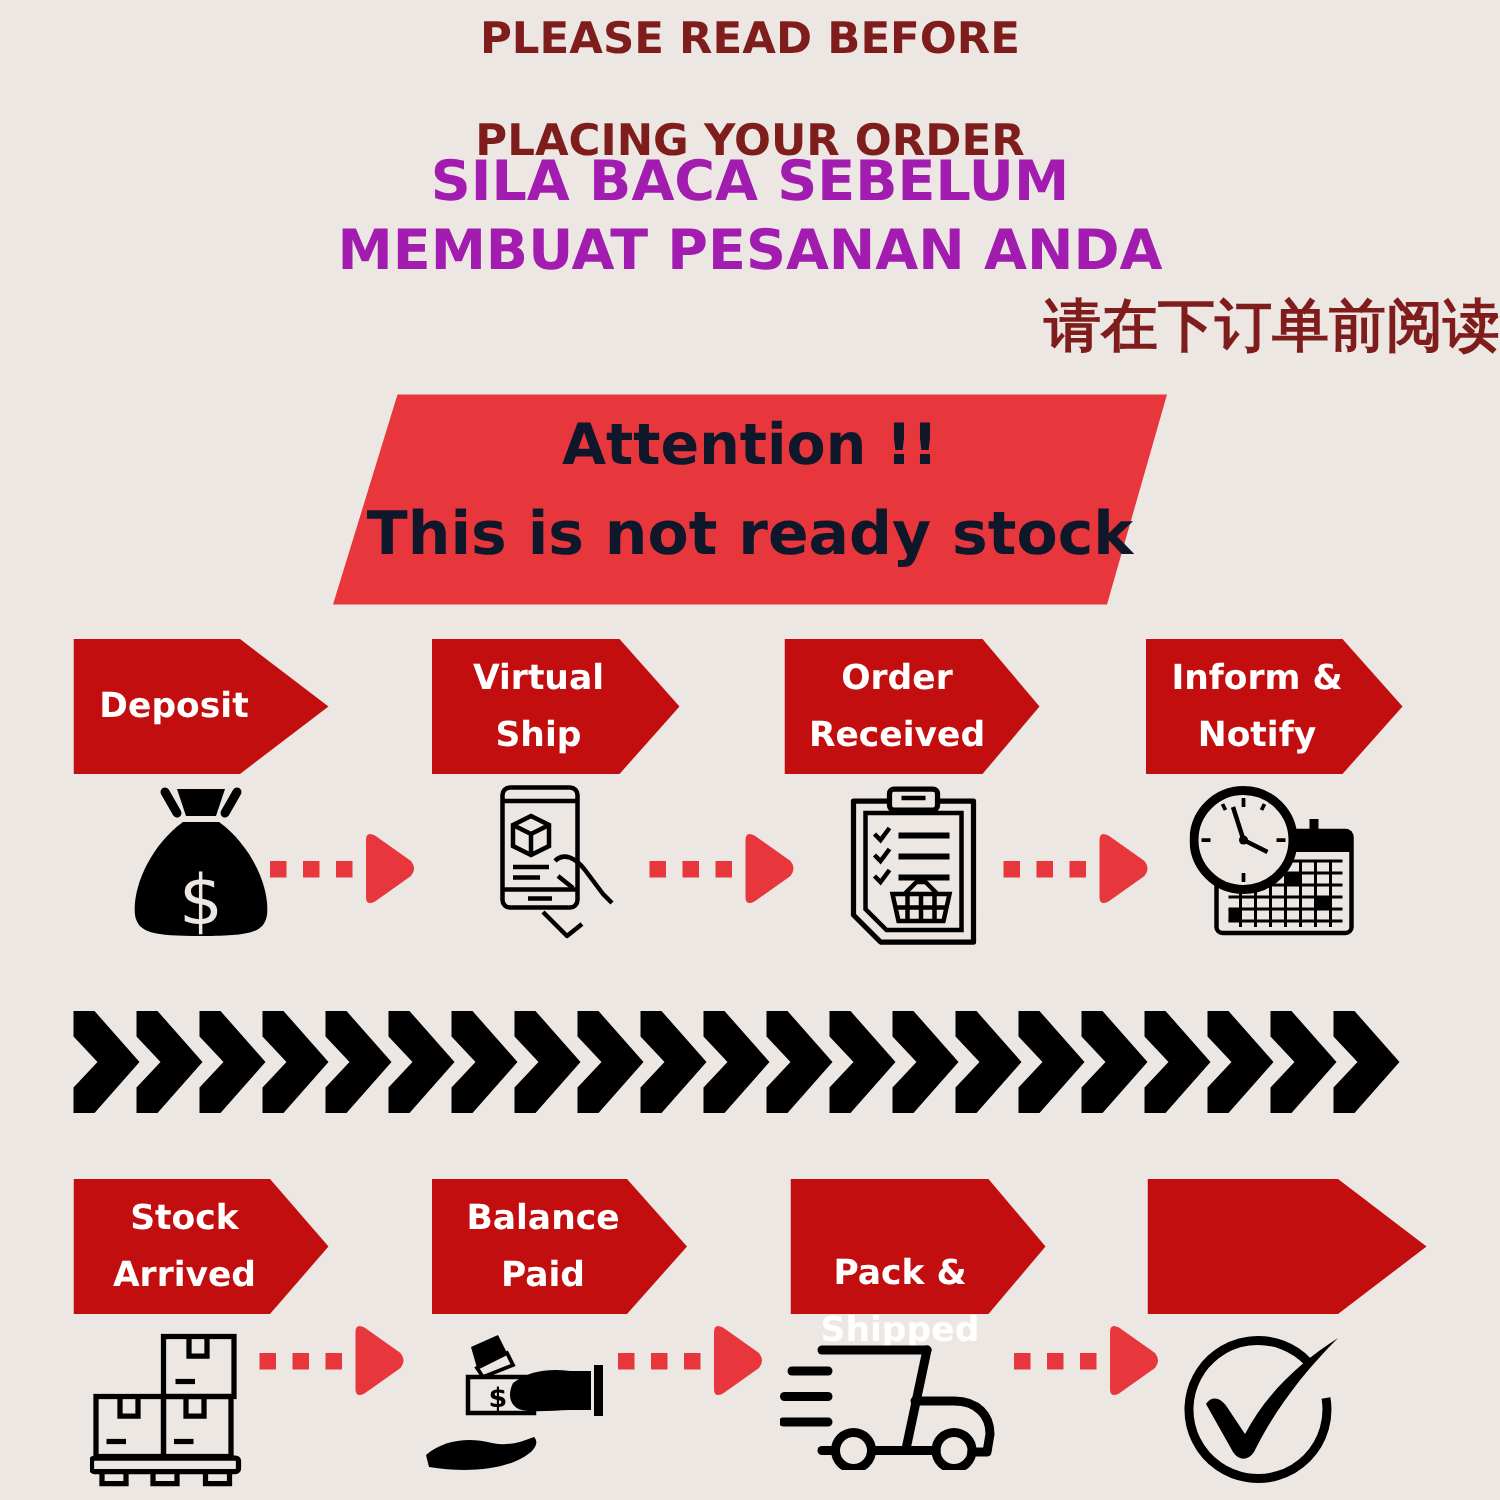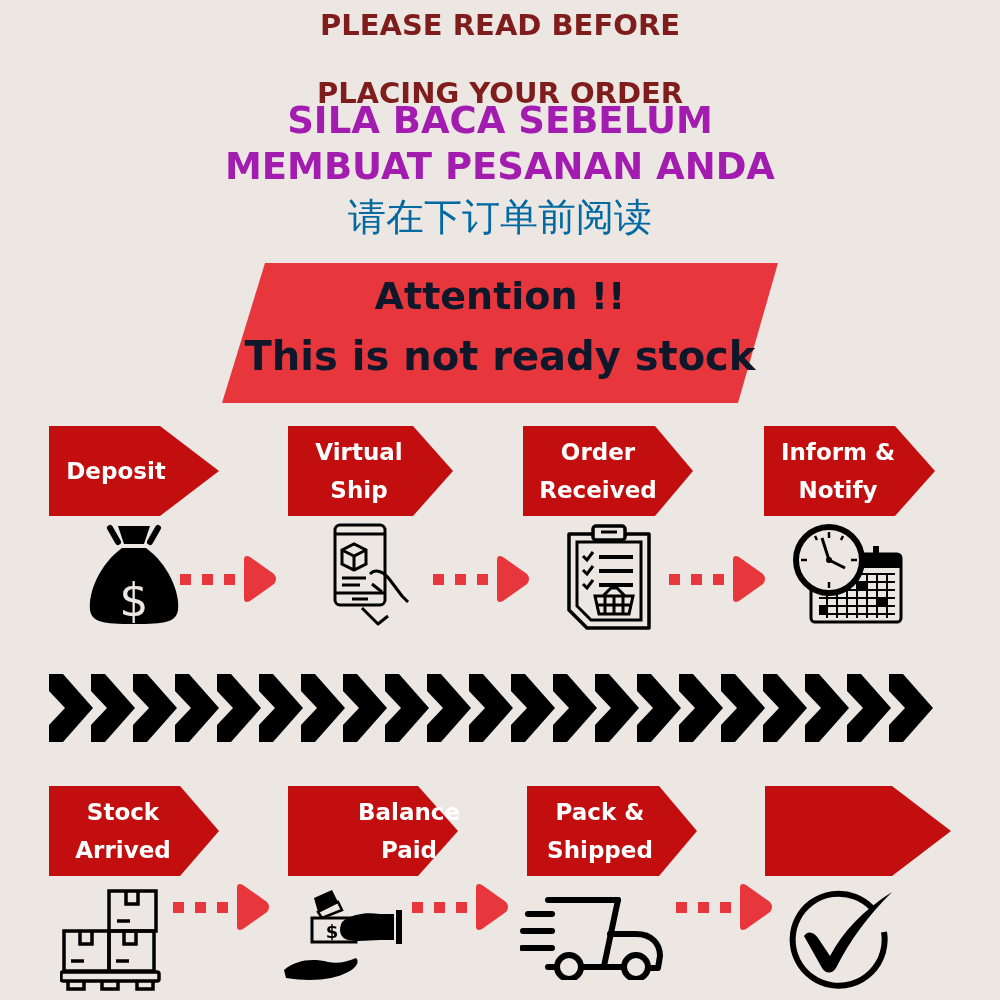--- a/index.html
+++ b/index.html
@@ -1,21 +1,21 @@
 <!DOCTYPE html>
 <html><head>
 <meta charset="utf-8">
 <style>
   html, body { margin:0; padding:0; }
   body { width:1000px; height:1000px; background:#ECE7E3; position:relative; overflow:hidden;
          font-family:"DejaVu Sans", sans-serif; }
   .hdr { position:absolute; left:0; width:1000px; text-align:center; font-weight:bold; white-space:nowrap; }
   .hdr-en { color:#7f1d1d; font-size:29px; }
   .hdr-ms { color:#a21caf; font-size:37px; }
-  .hdr-zh { color:#0369a1; font-size:38px; font-weight:normal; }
+  .hdr-zh { color:#7f1d1d; font-size:38px; font-weight:bold;text-align:right; }
   #banner { position:absolute; left:0; top:0; }
   .banner-text { position:absolute; left:222px; width:556px; text-align:center; font-weight:bold; color:#0f172a; white-space:nowrap; }
   .tag { position:absolute; }
   .tag svg { position:absolute; left:0; top:0; }
   .tag-label { position:absolute; top:0; height:90px; display:flex; align-items:center; justify-content:center;
                text-align:center; color:#fff; font-weight:bold; font-size:23px; line-height:38px; white-space:pre; }
   .icon { position:absolute; }
   .flow { position:absolute; }
   #chevrons { position:absolute; left:0; top:0; }
 </style>
@@ -161,28 +161,28 @@
   <svg width="172" height="90">
       <polygon points="0,0 131,0 170,45 131,90 0,90" fill="#C20E0E"></polygon>
     </svg>
   <div class="tag-label" style="left:0;width:148px;text-align:center;">Stock
 Arrived</div>
 </div>
 <div class="tag" style="left:288px;top:786px;width:172px;height:90px;">
   <svg width="172" height="90">
       <polygon points="0,0 130,0 170,45 130,90 0,90" fill="#C20E0E"></polygon>
     </svg>
-  <div class="tag-label" style="left:0;width:148px;padding-left:47px;">Balance
+  <div class="tag-label" style="left:0;width:148px;">Balance
 Paid</div>
 </div>
 <div class="tag" style="left:527px;top:786px;width:172px;height:90px;">
   <svg width="172" height="90">
       <polygon points="0,0 132,0 170,45 132,90 0,90" fill="#C20E0E"></polygon>
     </svg>
-  <div class="tag-label" style="left:0;width:146px;">Pack &amp;
+  <div class="tag-label" style="left:0;width:146px;margin-top:37px;">Pack &amp;
 Shipped</div>
 </div>
 <div class="tag" style="left:765px;top:786px;width:188px;height:90px;">
   <svg width="188" height="90">
       <polygon points="0,0 127,0 186,45 127,90 0,90" fill="#C20E0E"></polygon>
     </svg>
 </div>
 
 <svg class="icon" style="left:60px;top:888px;" width="102" height="104" viewBox="0 0 102 104">
   <g fill="none" stroke="#000" stroke-width="3.5">

